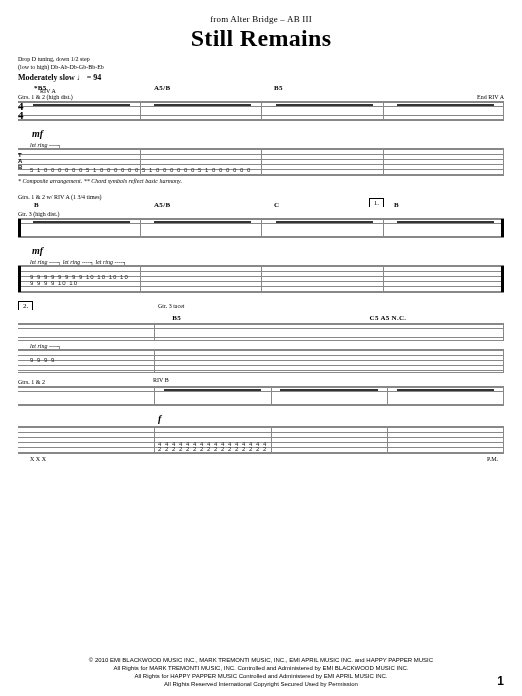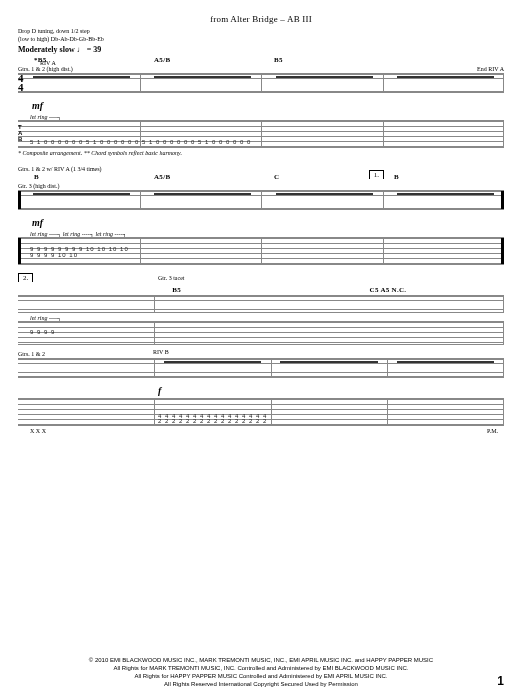--- a/index.html
+++ b/index.html
@@ -35,27 +35,28 @@
   .scratch{font-size:6px;margin-left:12px}
   .palm{font-size:6px;text-align:right;margin-right:6px}
 </style>
 </head>
 <body>
 
 <div class="page">
 
   <div class="header">
     <div class="from">from Alter Bridge – AB III</div>
+    <div class="title">Still Remains</div>
   </div>
 
   <div class="meta-left">
     <div>Drop D tuning, down 1/2 step</div>
     <div>(low to high) Db-Ab-Db-Gb-Bb-Eb</div>
   </div>
-  <div class="tempo"><b>Moderately slow ♩ = 39</b></div>
+  <div class="tempo"><b>Moderately slow ♩ = 94</b></div>
 
   <div class="system">
     <div class="chord-row">
       <span style="width:120px">*B5</span>
       <span style="width:120px">A5/B</span>
       <span style="width:160px">B5</span>
     </div>
     <div class="gtr-label">Gtrs. 1 &amp; 2 (high dist.)</div>
     <div class="staff">
       <div class="ts">

